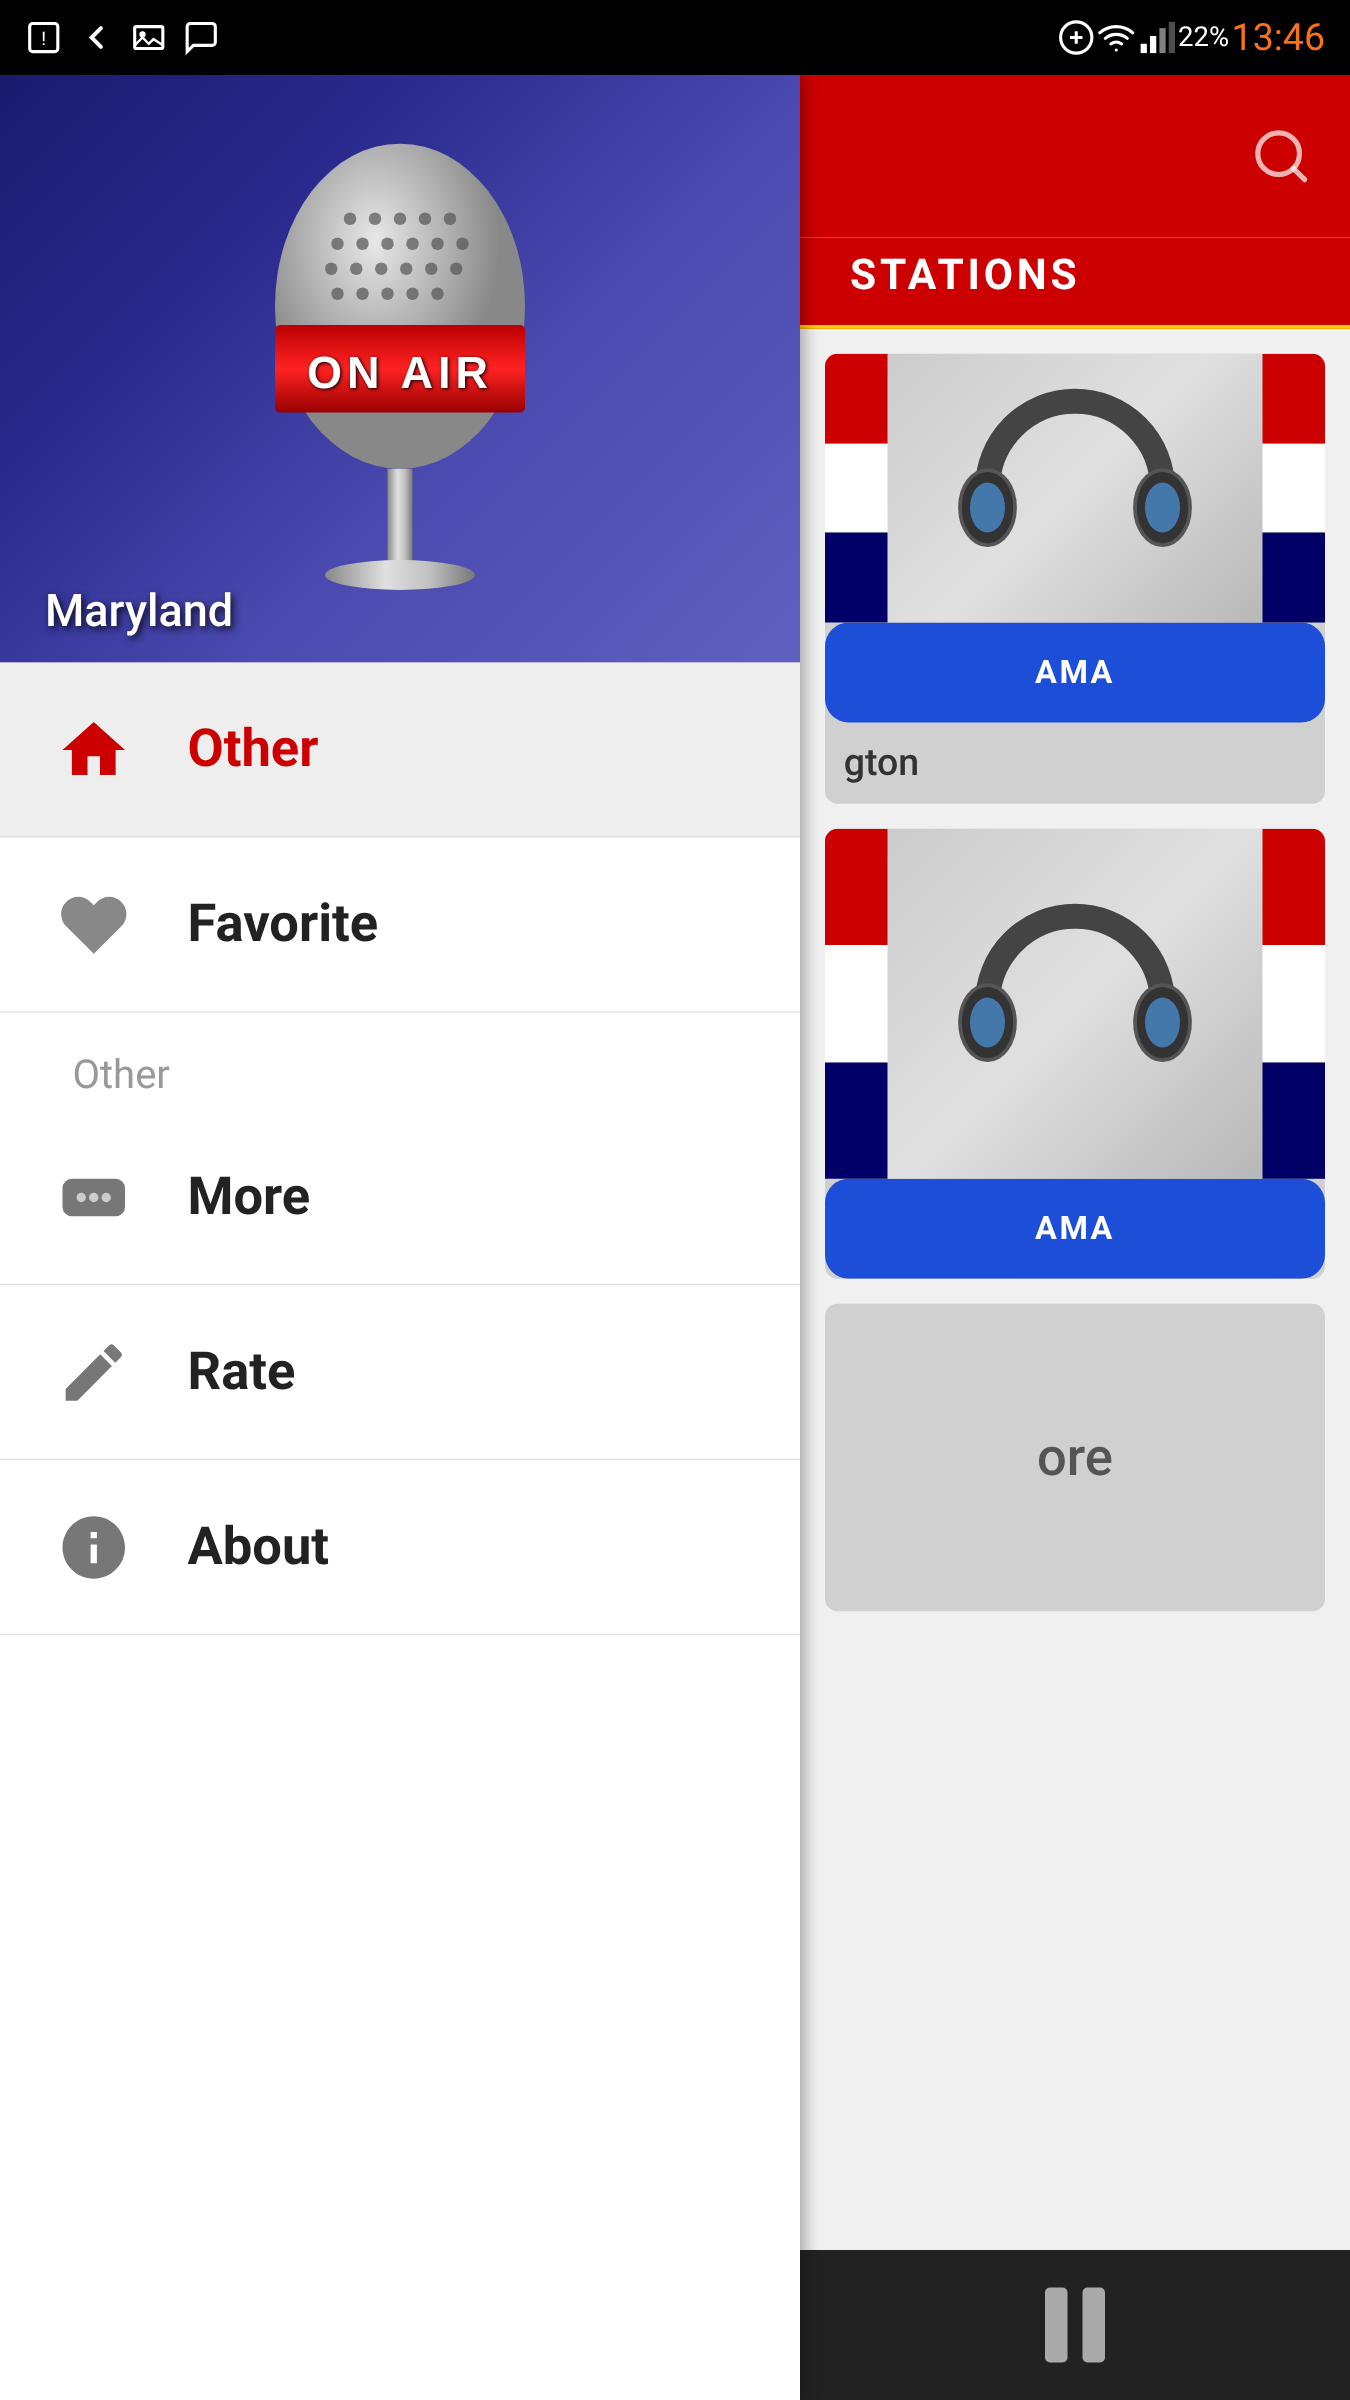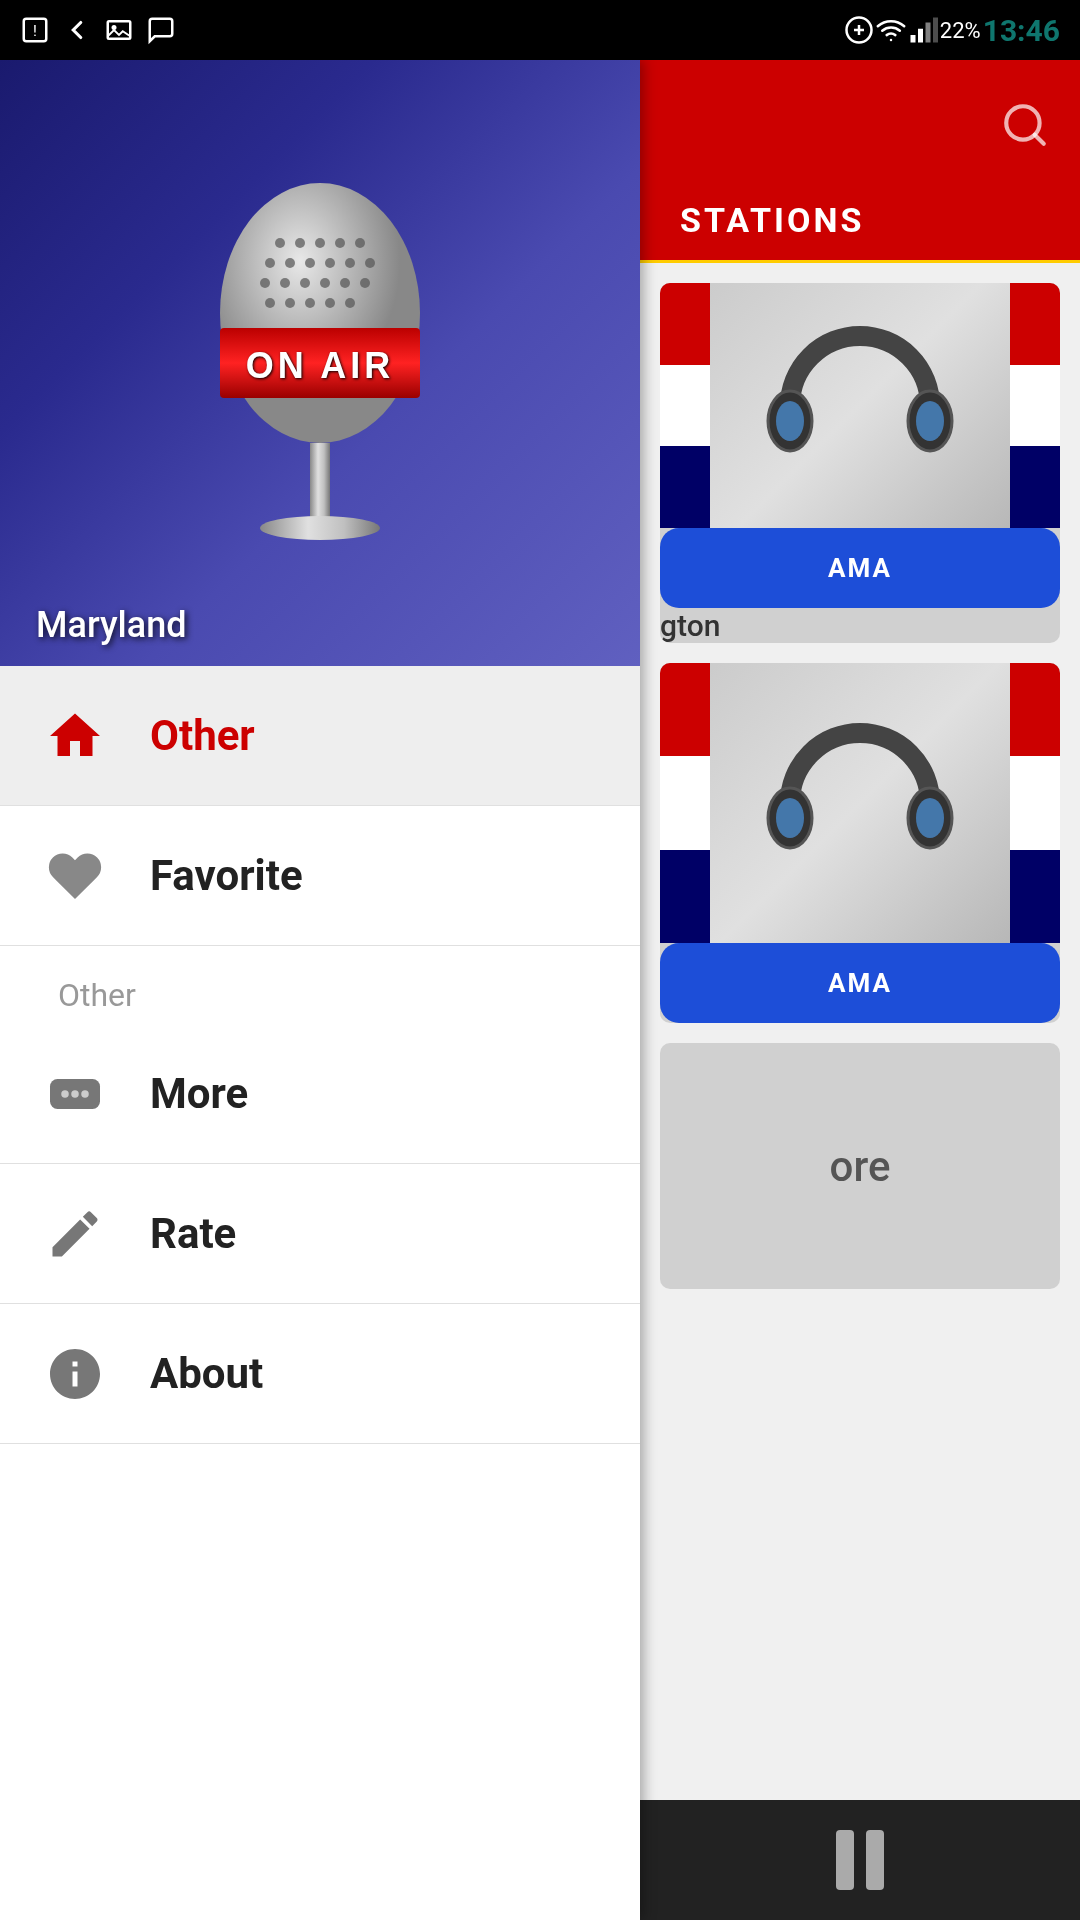--- a/index.html
+++ b/index.html
@@ -61,21 +61,21 @@
       background: #fff;
       display: flex;
       flex-direction: column;
       z-index: 10;
       box-shadow: 4px 0 12px rgba(0,0,0,0.3);
     }
 
     
     .hero-image {
       width: 100%;
-      height: 606px;
+      height: 470px;
       position: relative;
       overflow: hidden;
       background: linear-gradient(135deg, #1a1a6e 0%, #2a2a8e 30%, #4a4ab0 60%, #6060c0 100%);
       flex-shrink: 0;
     }
 
     
     .mic-container {
       position: absolute;
       top: 0; left: 0; right: 0; bottom: 0;
@@ -248,21 +248,21 @@
       color: #fff;
       font-size: 26px;
       font-weight: 700;
       text-align: center;
       padding: 25px;
       letter-spacing: 2px;
       border-radius: 19px;
     }
 
     .station-name {
-      padding: 0;
+      padding: 15px;
       font-size: 30px;
       color: #333;
       font-weight: 500;
     }
 
     
     .more-card {
       background: #d0d0d0;
       border-radius: 10px;
       height: 246px;
@@ -333,21 +333,21 @@
     <svg width="30" height="30" viewBox="0 0 24 24">
       <path d="M5 12.55a11 11 0 0114.08 0M1.42 9a16 16 0 0121.16 0M8.53 16.11a6 6 0 016.95 0M12 20h.01" stroke="white" stroke-width="2" fill="none" stroke-linecap="round"></path>
     </svg>
     <svg width="30" height="30" viewBox="0 0 24 24">
       <rect x="2" y="16" width="4" height="6" fill="white"></rect>
       <rect x="8" y="11" width="4" height="11" fill="white"></rect>
       <rect x="14" y="6" width="4" height="16" fill="white" opacity="0.5"></rect>
       <rect x="20" y="2" width="4" height="20" fill="white" opacity="0.3"></rect>
     </svg>
     <span style="color:#fff; font-size:22px;">22%</span>
-    <span style="color:#0f766e; font-size:30px; font-weight:700;">13:46</span>
+    <span style="color:#f97316; font-size:30px; font-weight:400;">13:46</span>
   </div>
 </div>
 
 <div class="main-container">
 
   <div class="left-panel">
 
     <div class="hero-image">
       <div class="mic-container">
         <div class="mic-body">

